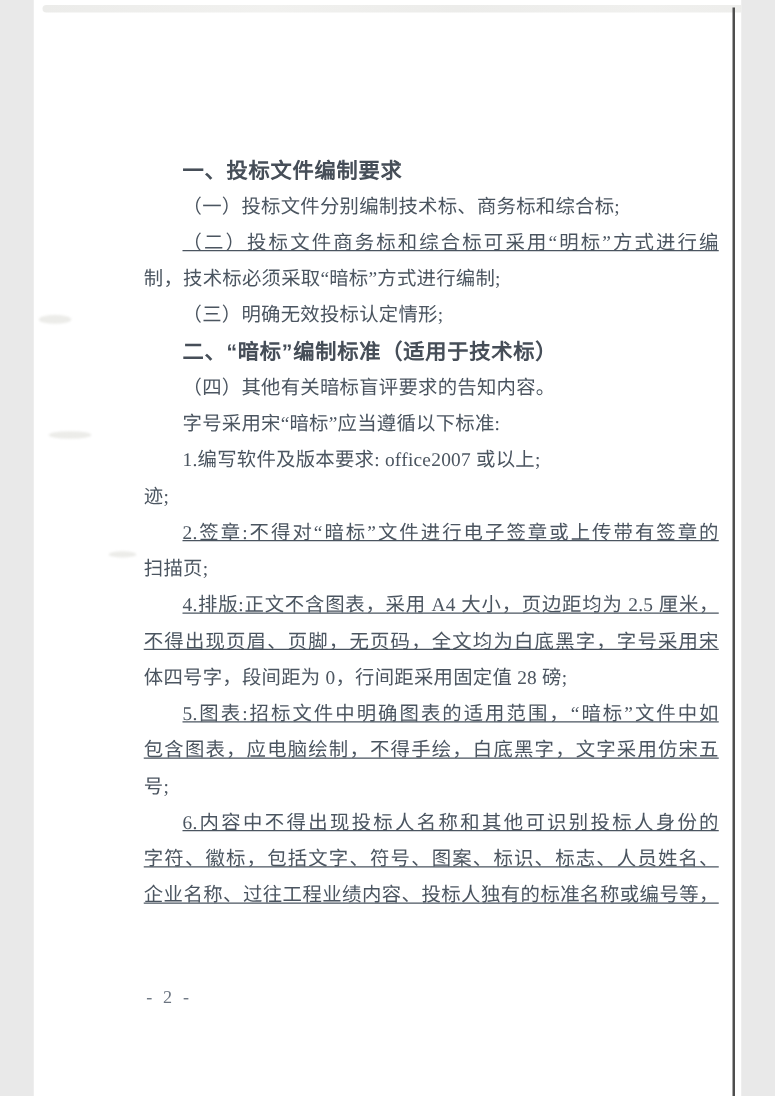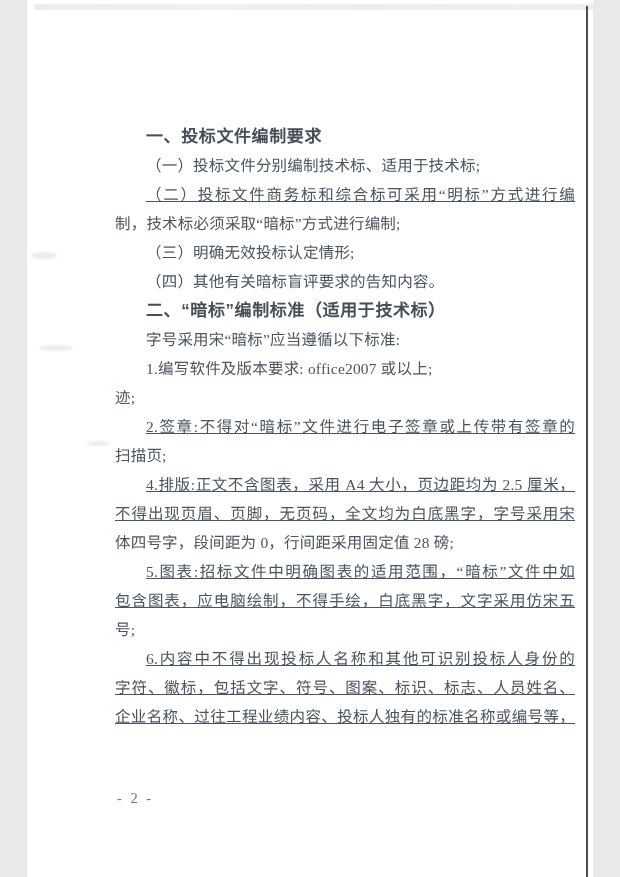--- a/index.html
+++ b/index.html
@@ -97,26 +97,26 @@
 
 <main class="page">
   <div class="scan-top-band"></div>
   <div class="scan-right-line"></div>
   <div class="smudge s1"></div>
   <div class="smudge s2"></div>
   <div class="smudge s3"></div>
 
   <div class="doc-body" id="doc-body">
       <div class="line h indent">一、投标文件编制要求</div>
-      <div class="line indent">（一）投标文件分别编制技术标、适用于技术标;</div>
+      <div class="line indent">（一）投标文件分别编制技术标、商务标和综合标;</div>
       <div class="line indent justify">（二）投标文件商务标和综合标可采用“明标”方式进行编</div>
       <div class="line">制，技术标必须采取“暗标”方式进行编制;</div>
       <div class="line indent">（三）明确无效投标认定情形;</div>
+      <div class="line h indent">二、“暗标”编制标准（适用于技术标）</div>
       <div class="line indent">（四）其他有关暗标盲评要求的告知内容。</div>
-      <div class="line h indent">二、“暗标”编制标准（适用于技术标）</div>
       <div class="line indent">字号采用宋“暗标”应当遵循以下标准:</div>
       <div class="line indent">1.编写软件及版本要求: office2007 或以上;</div>
       <div class="line">迹;</div>
       <div class="line indent justify">2.签章:不得对“暗标”文件进行电子签章或上传带有签章的</div>
       <div class="line">扫描页;</div>
       <div class="line indent justify">4.排版:正文不含图表，采用 A4 大小，页边距均为 2.5 厘米，</div>
       <div class="line justify">不得出现页眉、页脚，无页码，全文均为白底黑字，字号采用宋</div>
       <div class="line">体四号字，段间距为 0，行间距采用固定值 28 磅;</div>
       <div class="line indent justify">5.图表:招标文件中明确图表的适用范围，“暗标”文件中如</div>
       <div class="line justify">包含图表，应电脑绘制，不得手绘，白底黑字，文字采用仿宋五</div>

